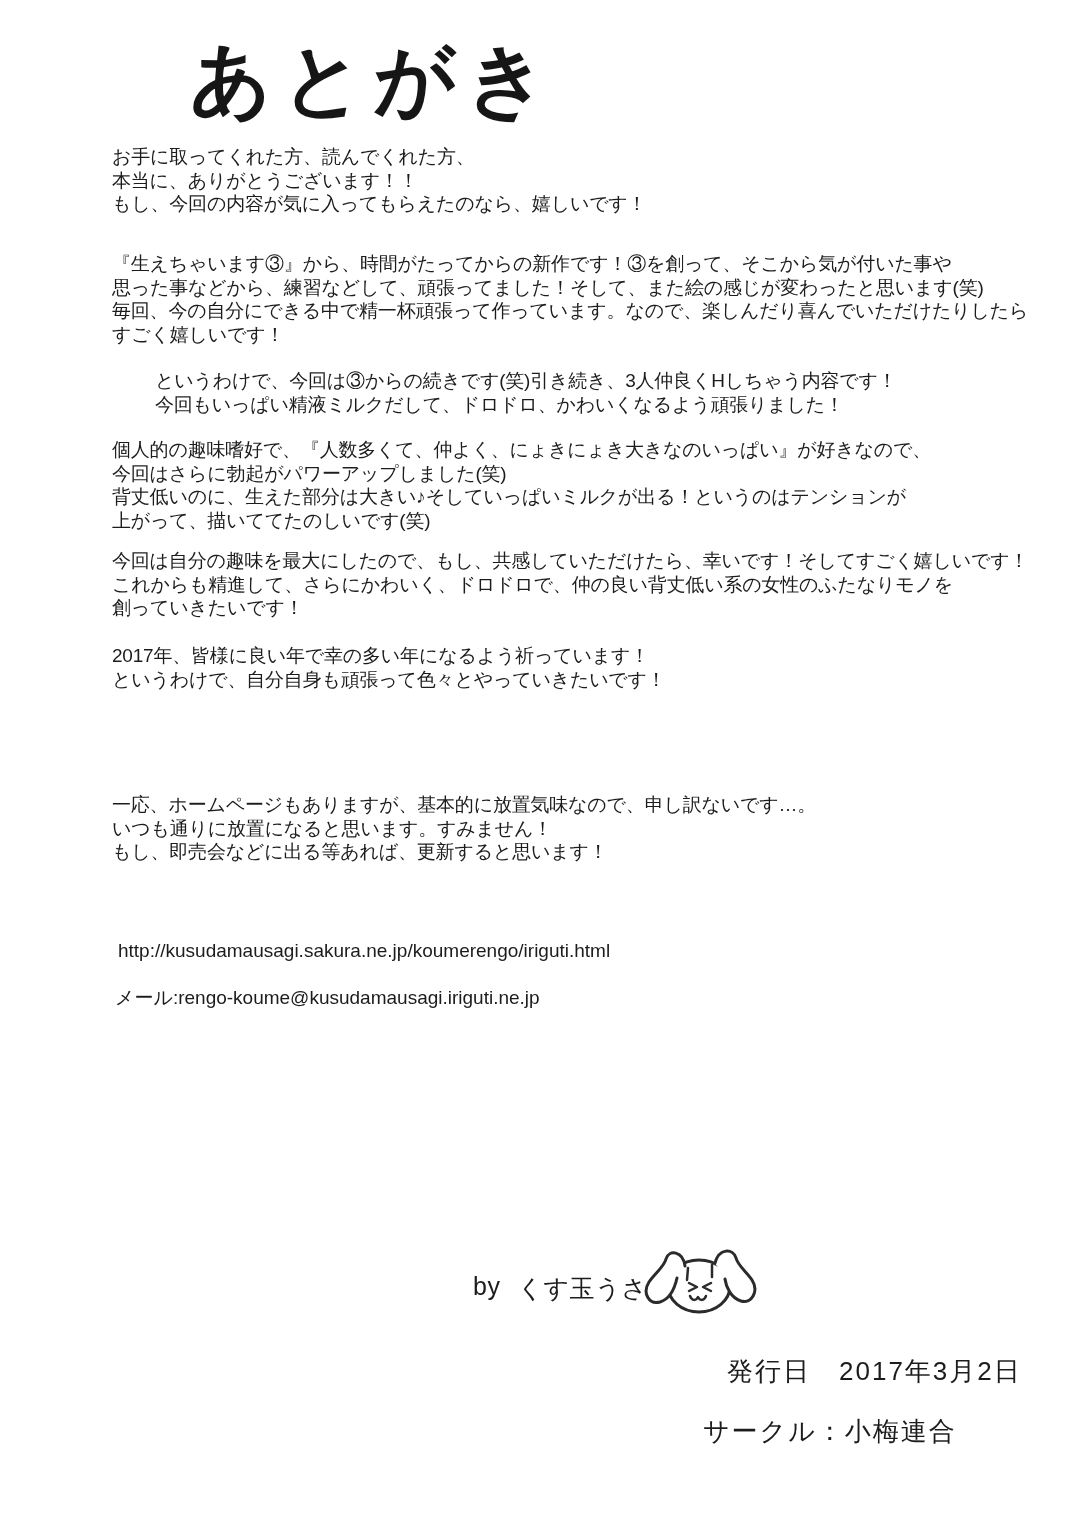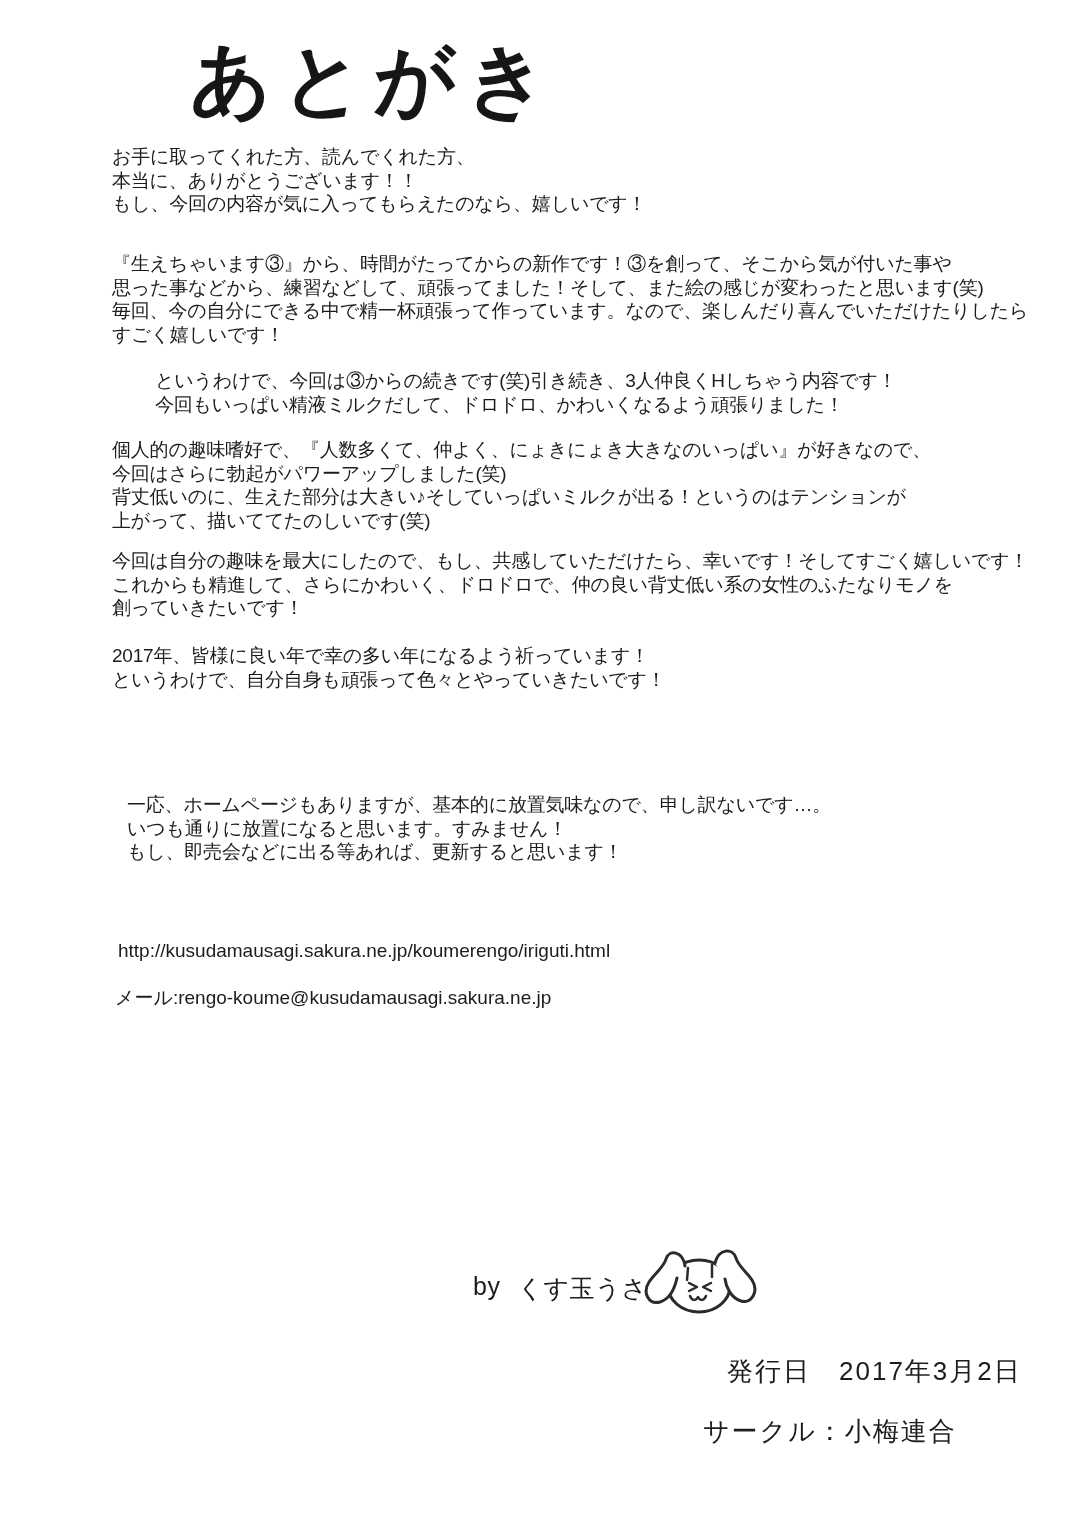--- a/index.html
+++ b/index.html
@@ -19,21 +19,21 @@
     position:absolute; left:112px;
     font-size:19px; line-height:23.5px; letter-spacing:-0.2px;
     white-space:pre-line;
   }
   .p-greeting     { top:145px; }
   .p-new-work     { top:252px; }
   .p-continuation { top:369px;margin-left:43px; }
   .p-preferences  { top:438px; }
   .p-aspirations  { top:549px; }
   .p-new-year     { top:644px; }
-  .p-homepage     { top:793px; left:127px; }
+  .p-homepage     { top:793px; left:112px; }
   .contact-line {
     position:absolute; font-size:19px; letter-spacing:0; white-space:pre;
   }
   .url  { left:118px; top:940px; }
   .mail { left:115px; top:985px; }
   .byline {
     position:absolute; left:473px; top:1272px;
     font-size:25px; letter-spacing:0.5px;
     display:flex; align-items:flex-start; gap:17px;
   }
@@ -77,21 +77,21 @@
 
   <div class="para p-new-year">2017年、皆様に良い年で幸の多い年になるよう祈っています！
 というわけで、自分自身も頑張って色々とやっていきたいです！</div>
 
   <div class="para p-homepage">一応、ホームページもありますが、基本的に放置気味なので、申し訳ないです…。
 いつも通りに放置になると思います。すみません！
 もし、即売会などに出る等あれば、更新すると思います！</div>
 
   <div class="contact-line url">http://kusudamausagi.sakura.ne.jp/koumerengo/iriguti.html</div>
 
-  <div class="contact-line mail">メール:rengo-koume@kusudamausagi.sakura.ne.jp</div>
+  <div class="contact-line mail">メール:rengo-koume@kusudamausagi.iriguti.ne.jp</div>
 
   <div class="byline">
     <span>by</span>
     <span>くす玉うさぎ</span>
   </div>
 
   <svg class="bunny" width="128" height="78" viewBox="0 0 128 78" xmlns="http://www.w3.org/2000/svg">
     <g stroke="#2b2b2b" stroke-linecap="round" stroke-linejoin="round" fill="none">
 
       <ellipse cx="61" cy="45" rx="31" ry="26" fill="#ffffff" stroke-width="3"></ellipse>

